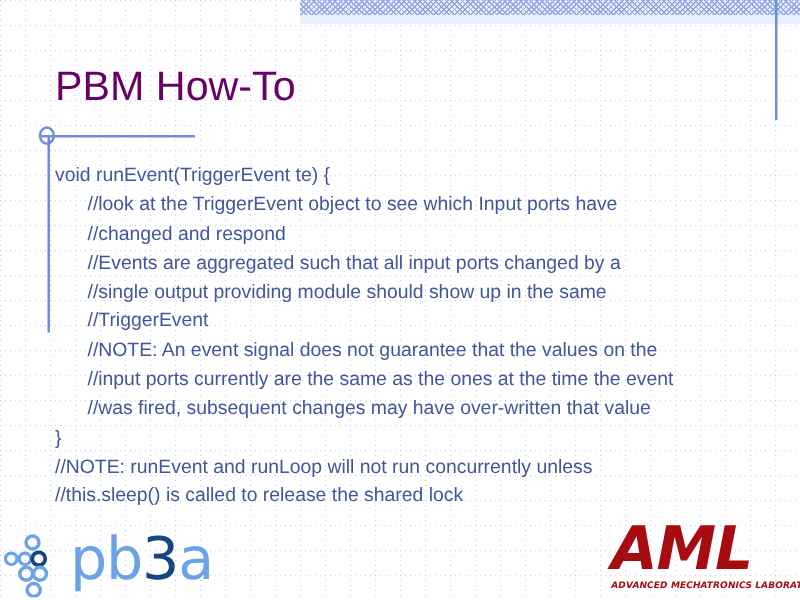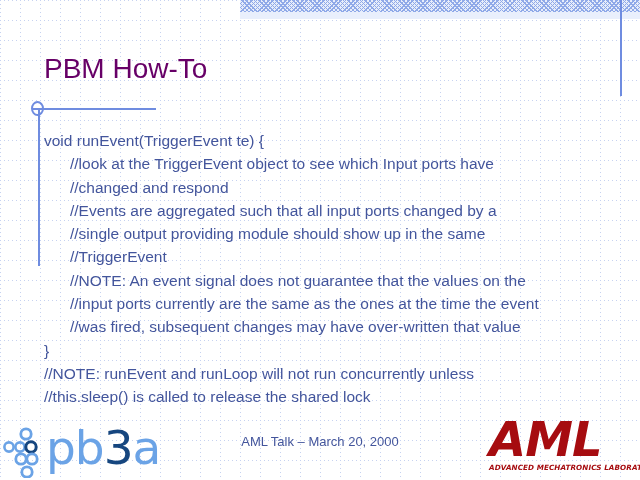--- a/index.html
+++ b/index.html
@@ -72,21 +72,21 @@
     width: 2px;
     height: 96px;
     background: #6f8ce0;
   }
 
   
   .title {
     position: absolute;
     left: 44px;
     top: 49px;
-    font-size: 28px;
+    font-size: 33px;
     line-height: 40px;
     color: #670067;
     letter-spacing: 0px;
     white-space: nowrap;
     font-weight: normal;
   }
 
   
   .deco-hline {
     position: absolute;
@@ -148,21 +148,21 @@
   .pb3a {
     position: absolute;
     left: 2px;
     top: 420px;
     width: 180px;
     height: 60px;
   }
   .pb3a-dots { position: absolute; left: 0; top: 0; width: 46px; height: 58px; }
   .pb3a-word {
     position: absolute;
-    left: 44px;
+    left: 54px;
     top: 0px;
     font-size: 47px;
     line-height: 56px;
     color: #6ba3e6;
     letter-spacing: -1px;
     font-family: "DejaVu Sans", sans-serif;
     font-weight: normal;
   }
   .pb3a-word .dark { color: #16467f; }
 
@@ -272,21 +272,20 @@
 
   <div class="title">PBM How-To</div>
 
   <div class="deco-hline"></div>
   <div class="deco-vline"></div>
   <div class="deco-circle"></div>
 
   <div class="body-text" id="body-text"><span class="ln">void runEvent(TriggerEvent te) {</span><span class="ln ind">//look at the TriggerEvent object to see which Input ports have</span><span class="ln ind">//changed and respond</span><span class="ln ind">//Events are aggregated such that all input ports changed by a</span><span class="ln ind">//single output providing module should show up in the same</span><span class="ln ind">//TriggerEvent</span><span class="ln ind">//NOTE: An event signal does not guarantee that the values on the</span><span class="ln ind">//input ports currently are the same as the ones at the time the event</span><span class="ln ind">//was fired, subsequent changes may have over-written that value</span><span class="ln">}</span><span class="ln">//NOTE: runEvent and runLoop will not run concurrently unless</span><span class="ln">//this.sleep() is called to release the shared lock</span></div>
 
   <div class="footer-center">
-    <span>AML Talk – March 20, 2000</span>
   </div>
 
   <div class="pb3a">
     <svg class="pb3a-dots" viewBox="0 0 46 58">
       <circle cx="7" cy="27" r="4.6" fill="none" stroke="#6ba3e6" stroke-width="2.6"></circle>
       <circle cx="18" cy="27" r="4.6" fill="none" stroke="#6ba3e6" stroke-width="2.6"></circle>
       <circle cx="29" cy="27" r="5.2" fill="none" stroke="#16467f" stroke-width="3"></circle>
       <circle cx="24" cy="14" r="5.2" fill="none" stroke="#6ba3e6" stroke-width="2.8"></circle>
       <circle cx="19" cy="39" r="5.2" fill="none" stroke="#6ba3e6" stroke-width="2.8"></circle>
       <circle cx="30" cy="39" r="5.2" fill="none" stroke="#6ba3e6" stroke-width="2.8"></circle>

